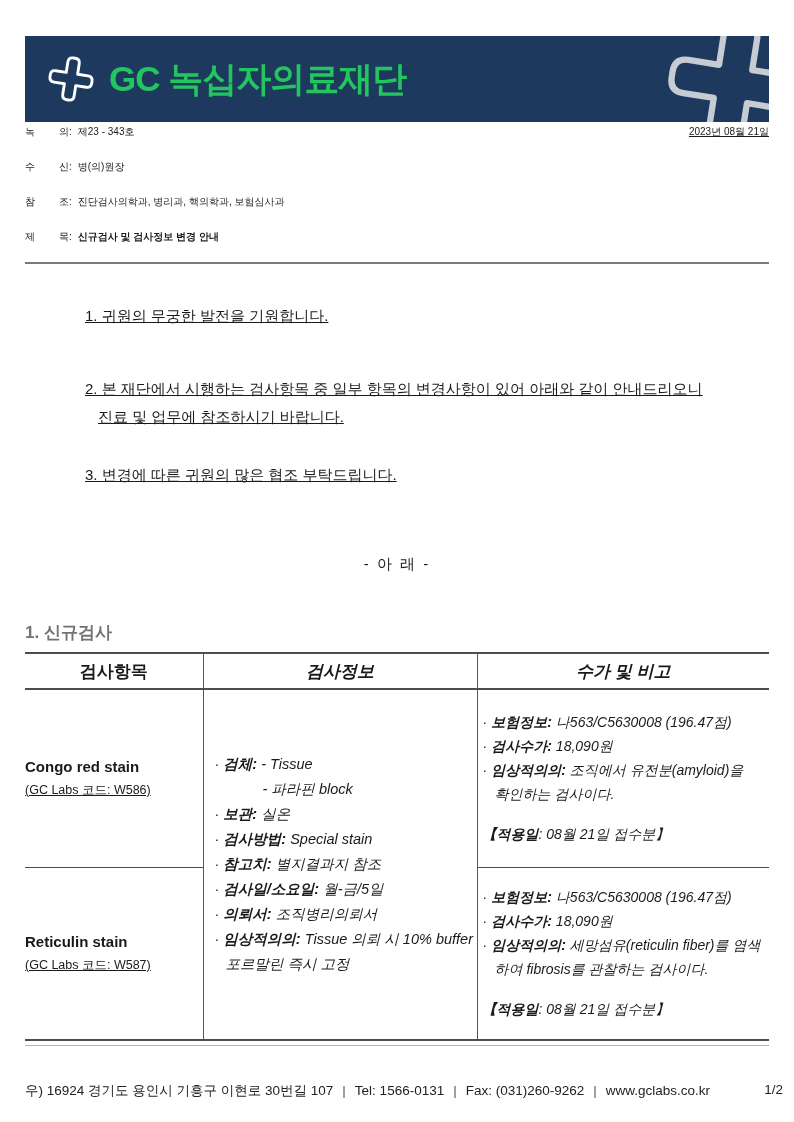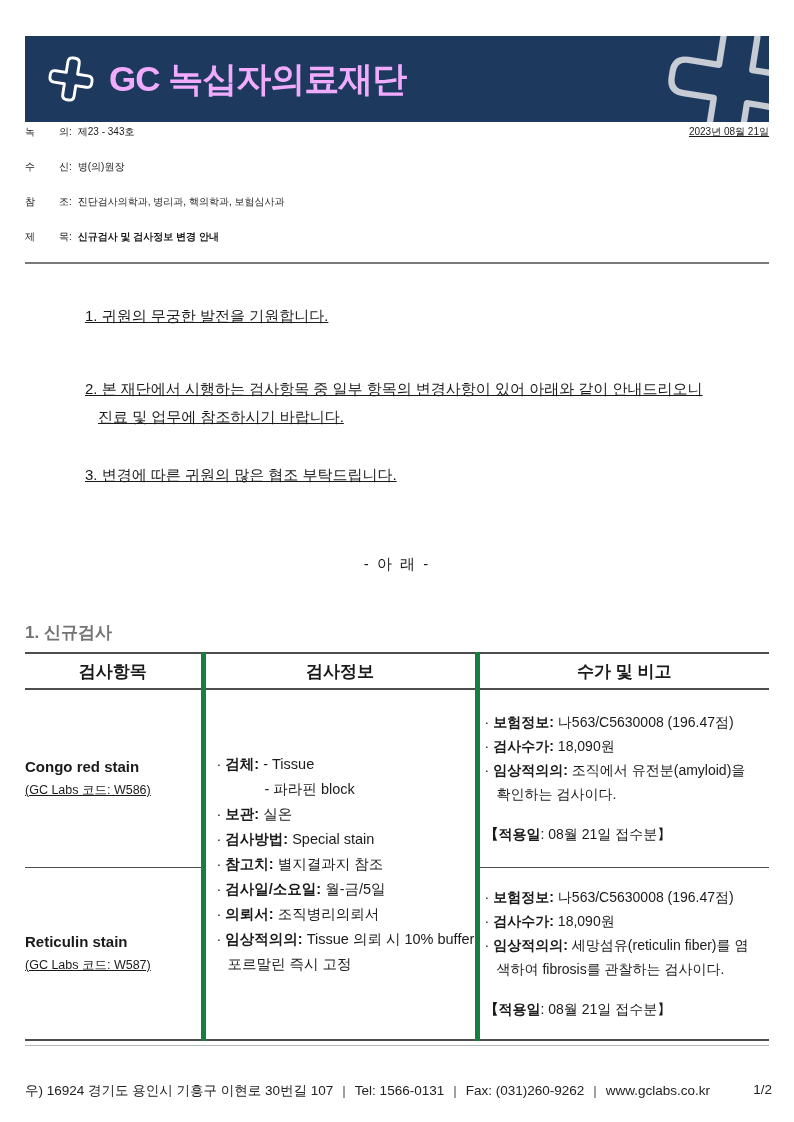--- a/index.html
+++ b/index.html
@@ -3,21 +3,21 @@
 <meta charset="utf-8">
 <style>
   html,body { margin:0; padding:0; background:#ffffff; }
   body { width:794px; height:1122px; font-family:"Liberation Sans","DejaVu Sans",sans-serif; color:#1a1a1a; }
   .page { position:relative; width:794px; height:1122px; box-sizing:border-box; padding:36px 25px 0 25px; overflow:hidden; background:#fff; }
 
   
   .topbar { position:relative; height:86px; background:#1d3a5e; overflow:hidden; }
   .brandwrap { position:absolute; left:22px; top:50%; transform:translateY(-50%); display:flex; align-items:center; gap:14px; }
   .brand-icon svg { display:block; }
-  .brand-text { color:#f0abfc; font-size:35px; font-weight:bold; letter-spacing:-1px; white-space:nowrap; }
+  .brand-text { color:#22c55e; font-size:35px; font-weight:bold; letter-spacing:-1px; white-space:nowrap; }
   .deco-cross { position:absolute; right:-34px; top:-22px; }
 
   
   .meta { font-size:10px; }
   .meta-row { height:20px; line-height:20px; margin-bottom:15px; position:relative; }
   .ml1 { display:inline-block; width:34px; }
   .ml2 { display:inline-block; margin-right:6px; }
   .date { position:absolute; right:0; top:0; text-decoration:underline; }
   .subject-bold { font-weight:bold; }
 
@@ -32,21 +32,21 @@
   .below { margin-top:70px; text-align:center; font-size:15px; letter-spacing:2px; }
 
   
   .sec-title { margin-top:48px; font-size:17px; font-weight:bold; color:#737373; line-height:22px; }
   table.tests { width:100%; border-collapse:collapse; margin-top:8px; table-layout:fixed;
                 border-top:2px solid #4d4d4d; border-bottom:2px solid #4d4d4d; }
   col.c1 { width:178px; } col.c2 { width:274px; } col.c3 { width:292px; }
   table.tests th { font-size:17px; font-weight:bold; text-align:center; vertical-align:middle;
                    border-bottom:2px solid #4d4d4d; height:34px; padding:0; }
   table.tests td { vertical-align:middle; padding:0; font-size:14px; }
-  .bl { border-left:5px solid #15803d; }
+  .bl { border-left:1px solid #15803d;font-style:italic; }
   tr.rowA { height:178px; } tr.rowB { height:173px; }
   tr.rowA td.rb { border-bottom:1.5px solid #4d4d4d; }
 
   .name-cell { padding-left:8px; }
   .tname { font-weight:bold; font-size:15px; line-height:20px; }
   .tcode { font-size:12.5px; line-height:20px; text-decoration:underline; margin-top:3px; }
 
   .info-cell { }
   .iline { padding-left:22px; text-indent:-11px; line-height:25px; font-size:14.5px; }
   .iline2 { padding-left:59px; line-height:25px; font-size:14.5px; }
@@ -54,21 +54,21 @@
   .lb { font-weight:bold; margin-right:4px; }
 
   .price-cell { }
   .pline { padding-left:17px; padding-right:8px; text-indent:-12px; line-height:24px; font-size:14px; }
   .apply { margin-top:16px; padding-left:5px; line-height:24px; font-size:14px; }
   .apply .lb { margin-right:0; }
 
   .footrule { border:none; border-top:1px solid #b5b5b5; margin:4px 0 0 0; }
 
   
-  .pagefoot { position:absolute; left:25px; right:22px; top:1082px; display:flex; justify-content:space-between; font-size:13.5px; color:#222; }
+  .pagefoot { position:absolute; left:25px; right:11px; top:1082px; display:flex; justify-content:space-between; font-size:13.5px; color:#222; }
   .fsep { margin:0 9px; color:#555; }
 </style>
 </head>
 <body>
 
 <div class="page">
 
   <div class="topbar">
     <div class="brandwrap">
       <span class="brand-icon">

